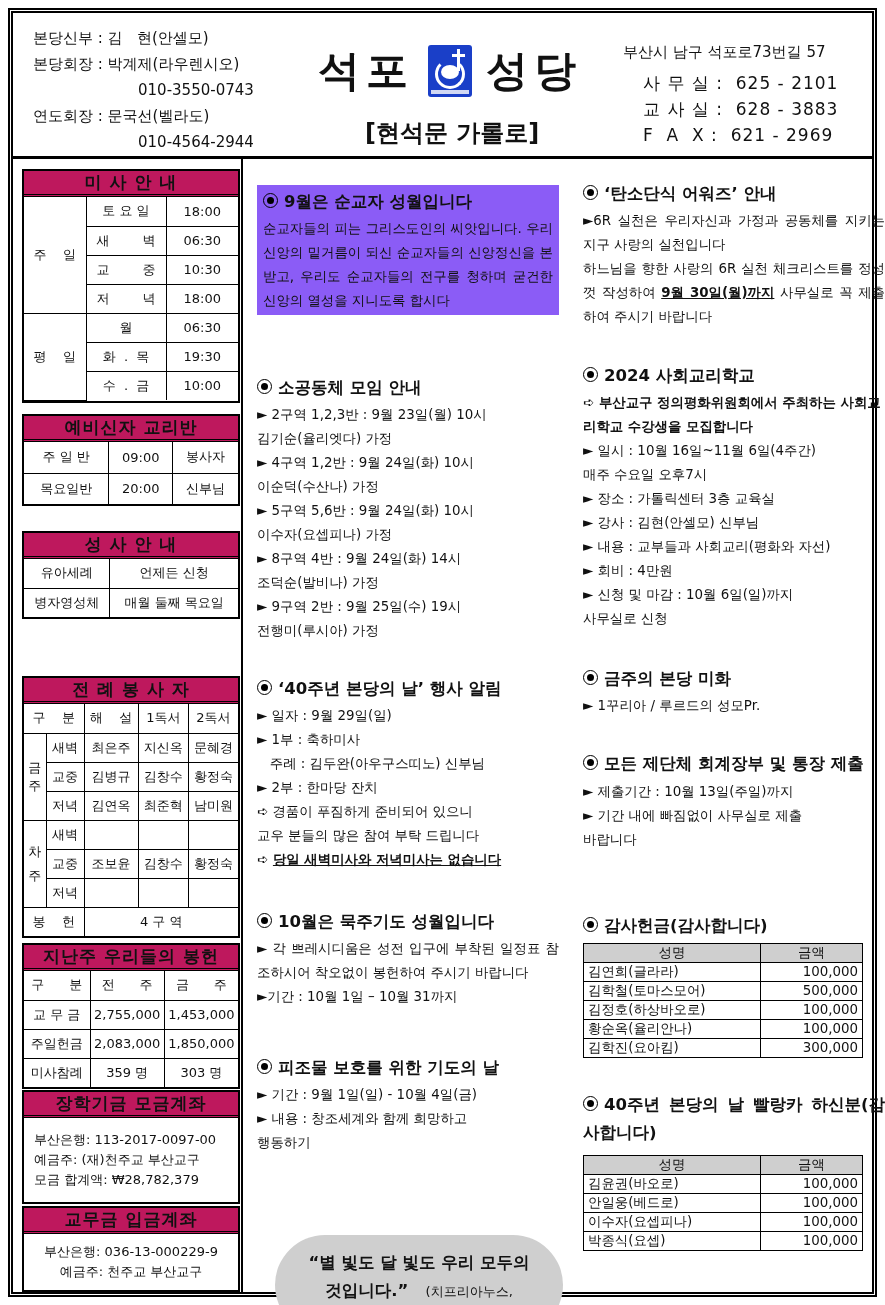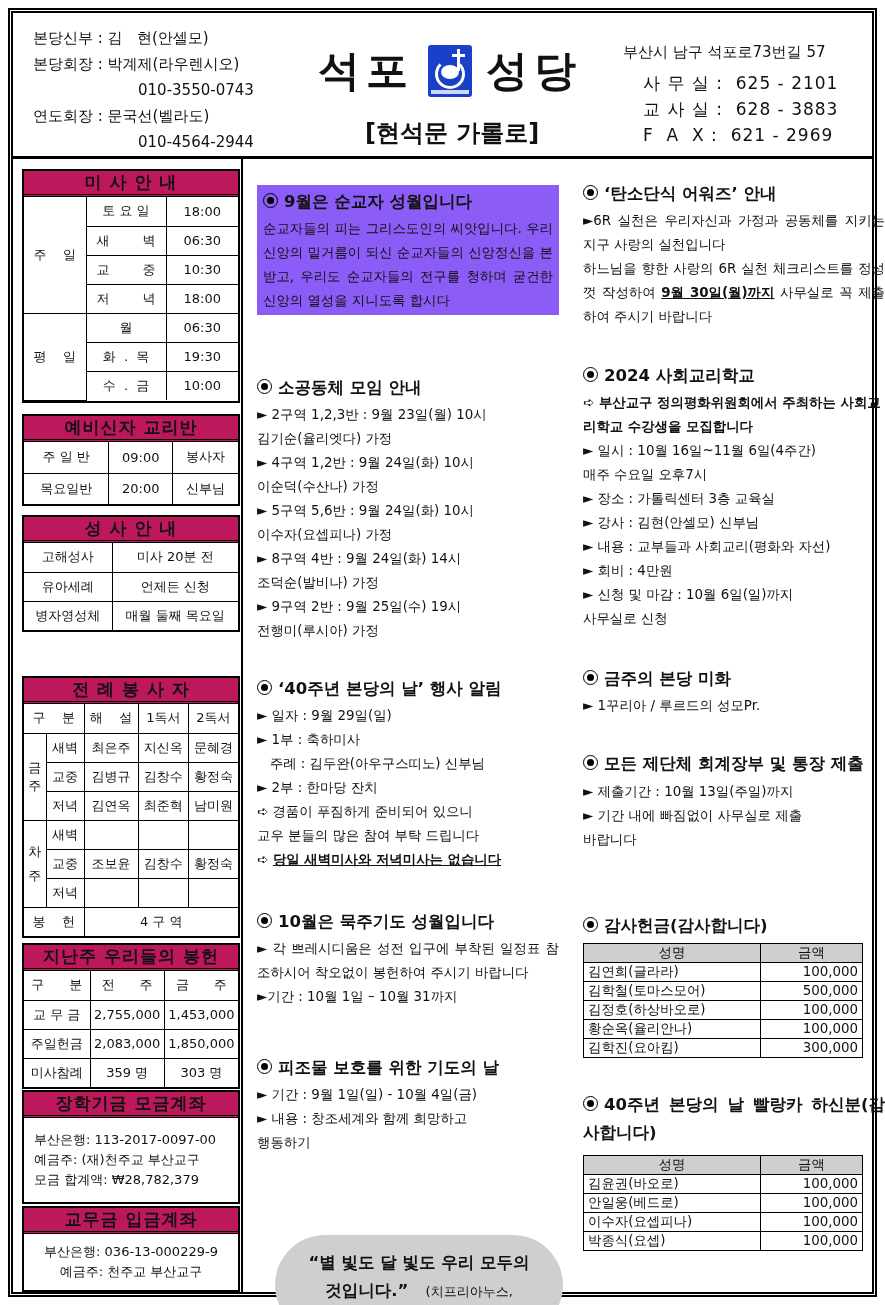--- a/index.html
+++ b/index.html
@@ -138,28 +138,24 @@
               </tr>
         <tr>
                 <td style="height:31px">목요일반</td>
                 <td>20:00</td>
                 <td>신부님</td>
               </tr>
       </tbody>
           </table>
     </div>
 
-    <div class="box" style="top:356px;">
+    <div class="box" style="top:372px;">
       <div class="box-title">성 사 안 내</div>
       <table class="grid">
         <tbody>
-              <tr>
-                <td style="width:88px">고해성사</td>
-                <td>미사 20분 전</td>
-              </tr>
         <tr>
                 <td>유아세례</td>
                 <td>언제든 신청</td>
               </tr>
         <tr>
                 <td>병자영성체</td>
                 <td>매월 둘째 목요일</td>
               </tr>
       </tbody>
           </table>

